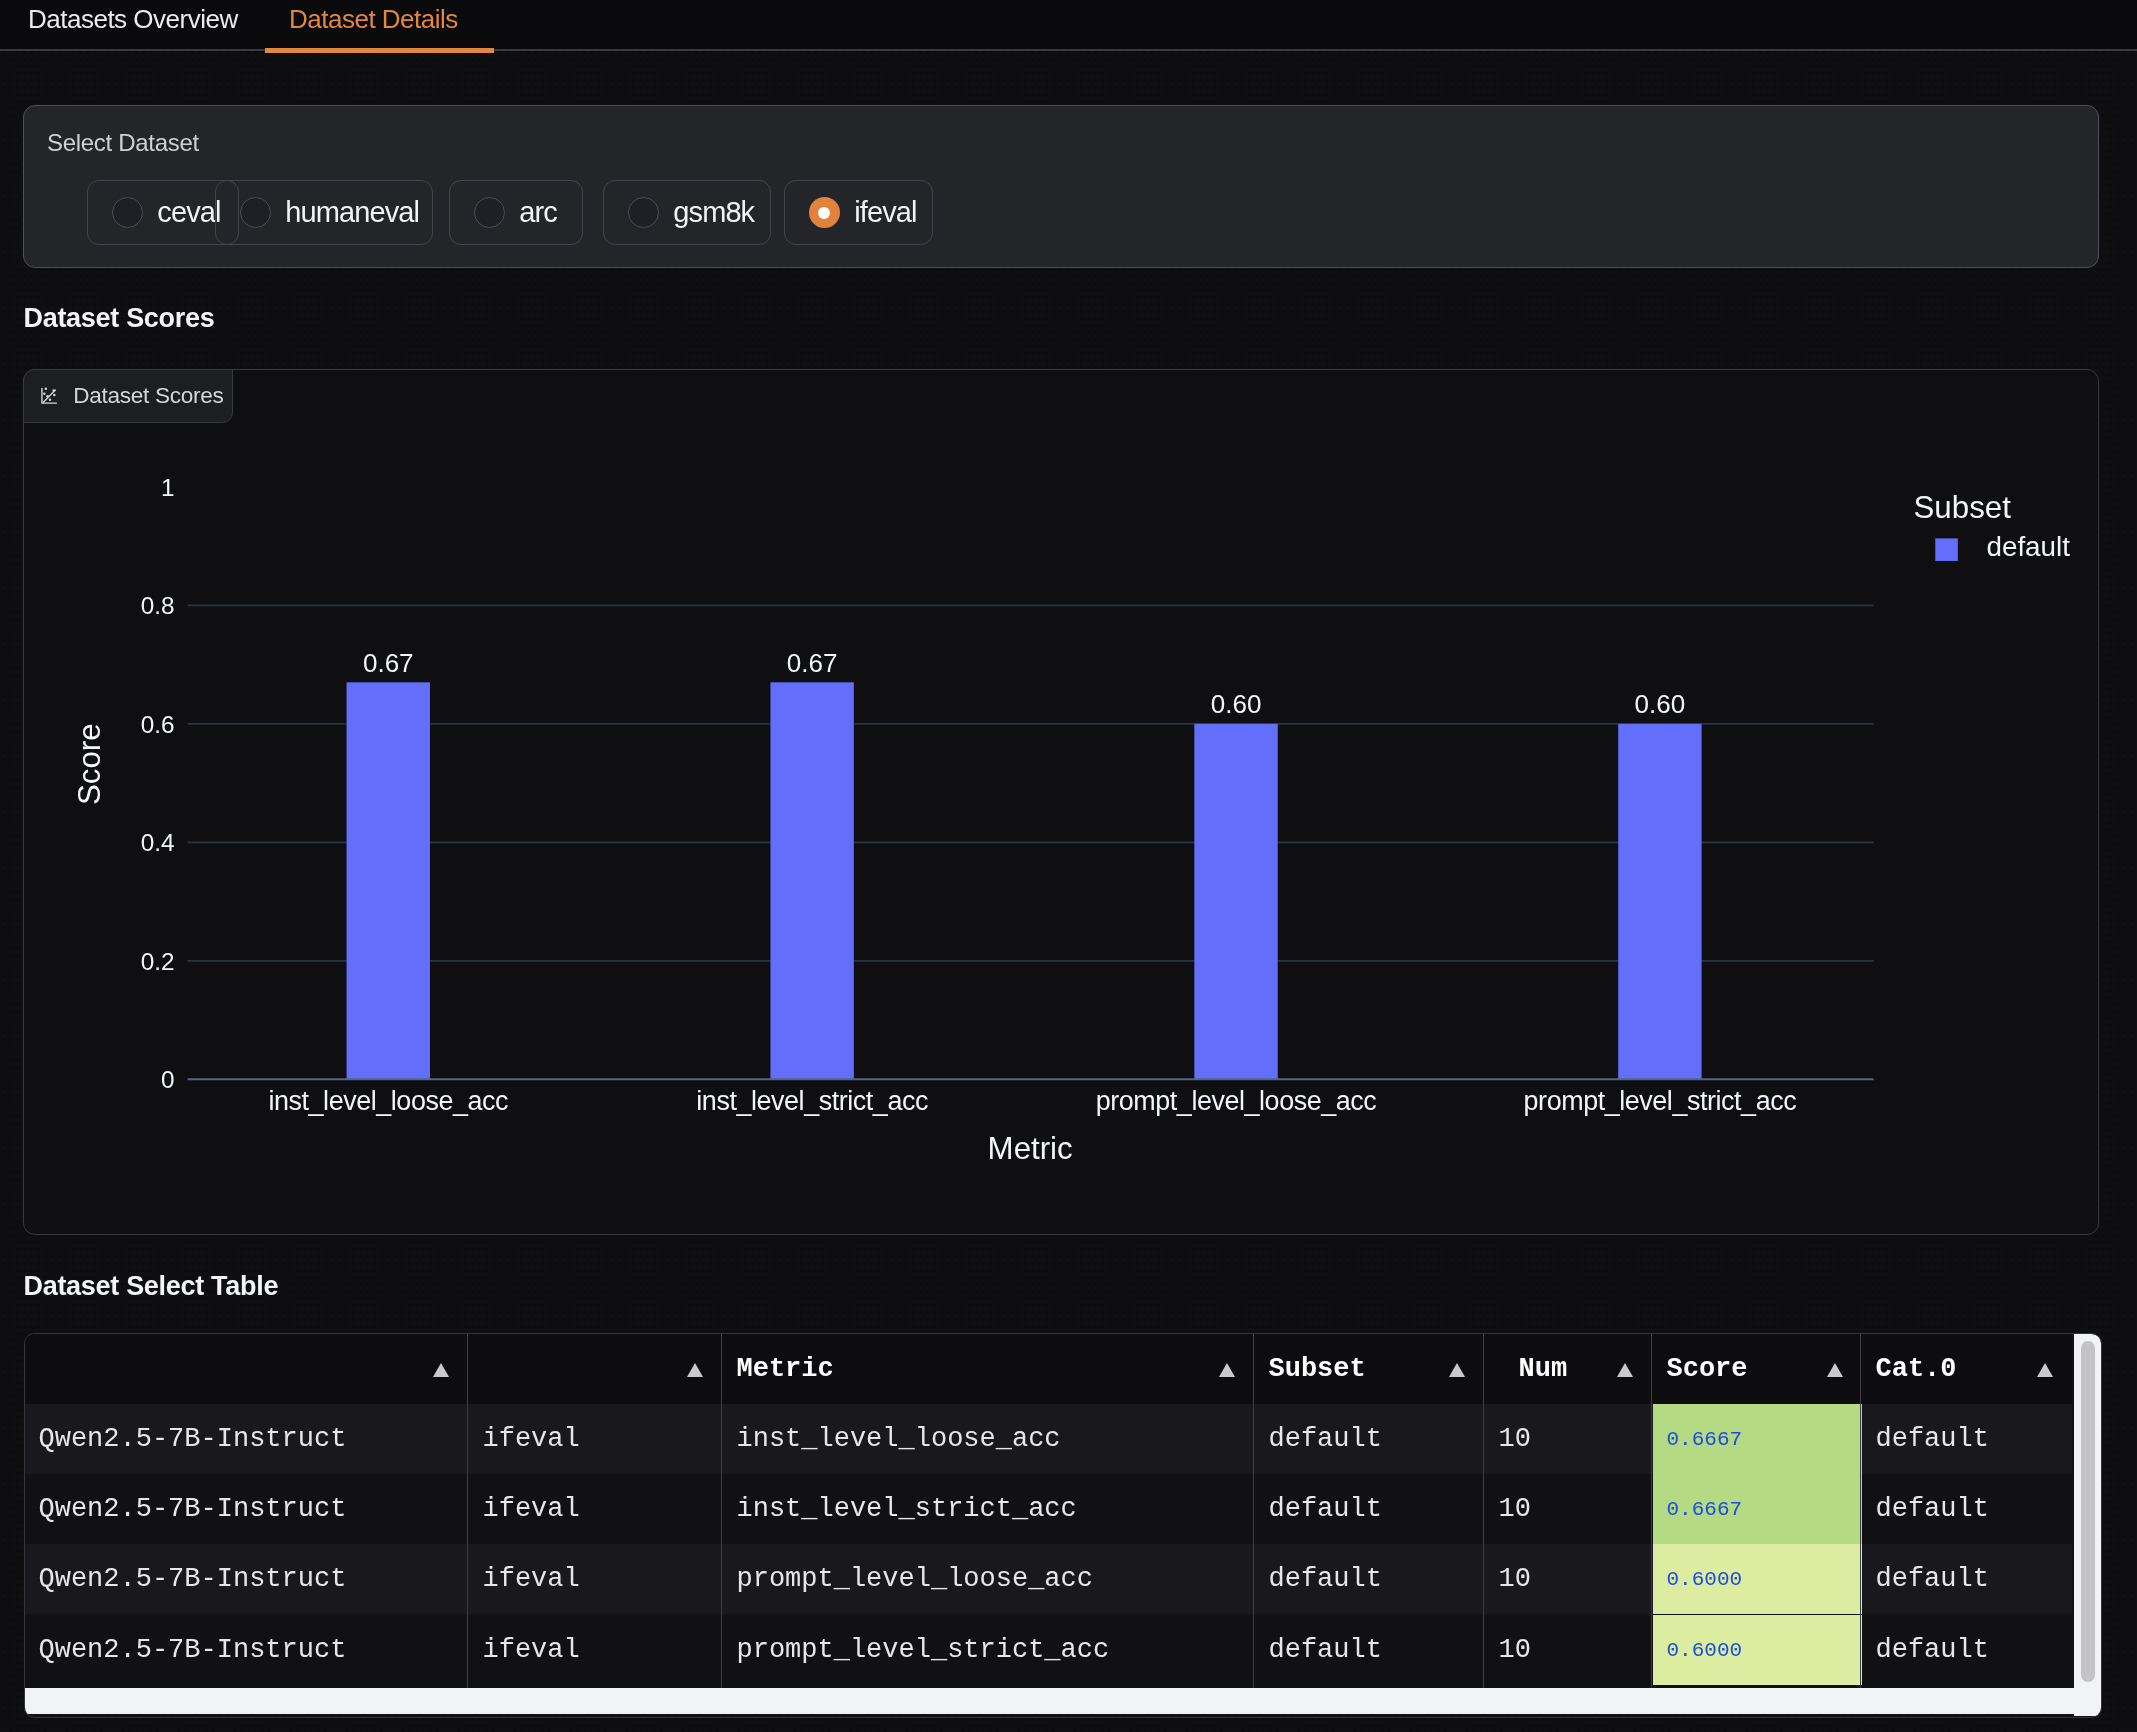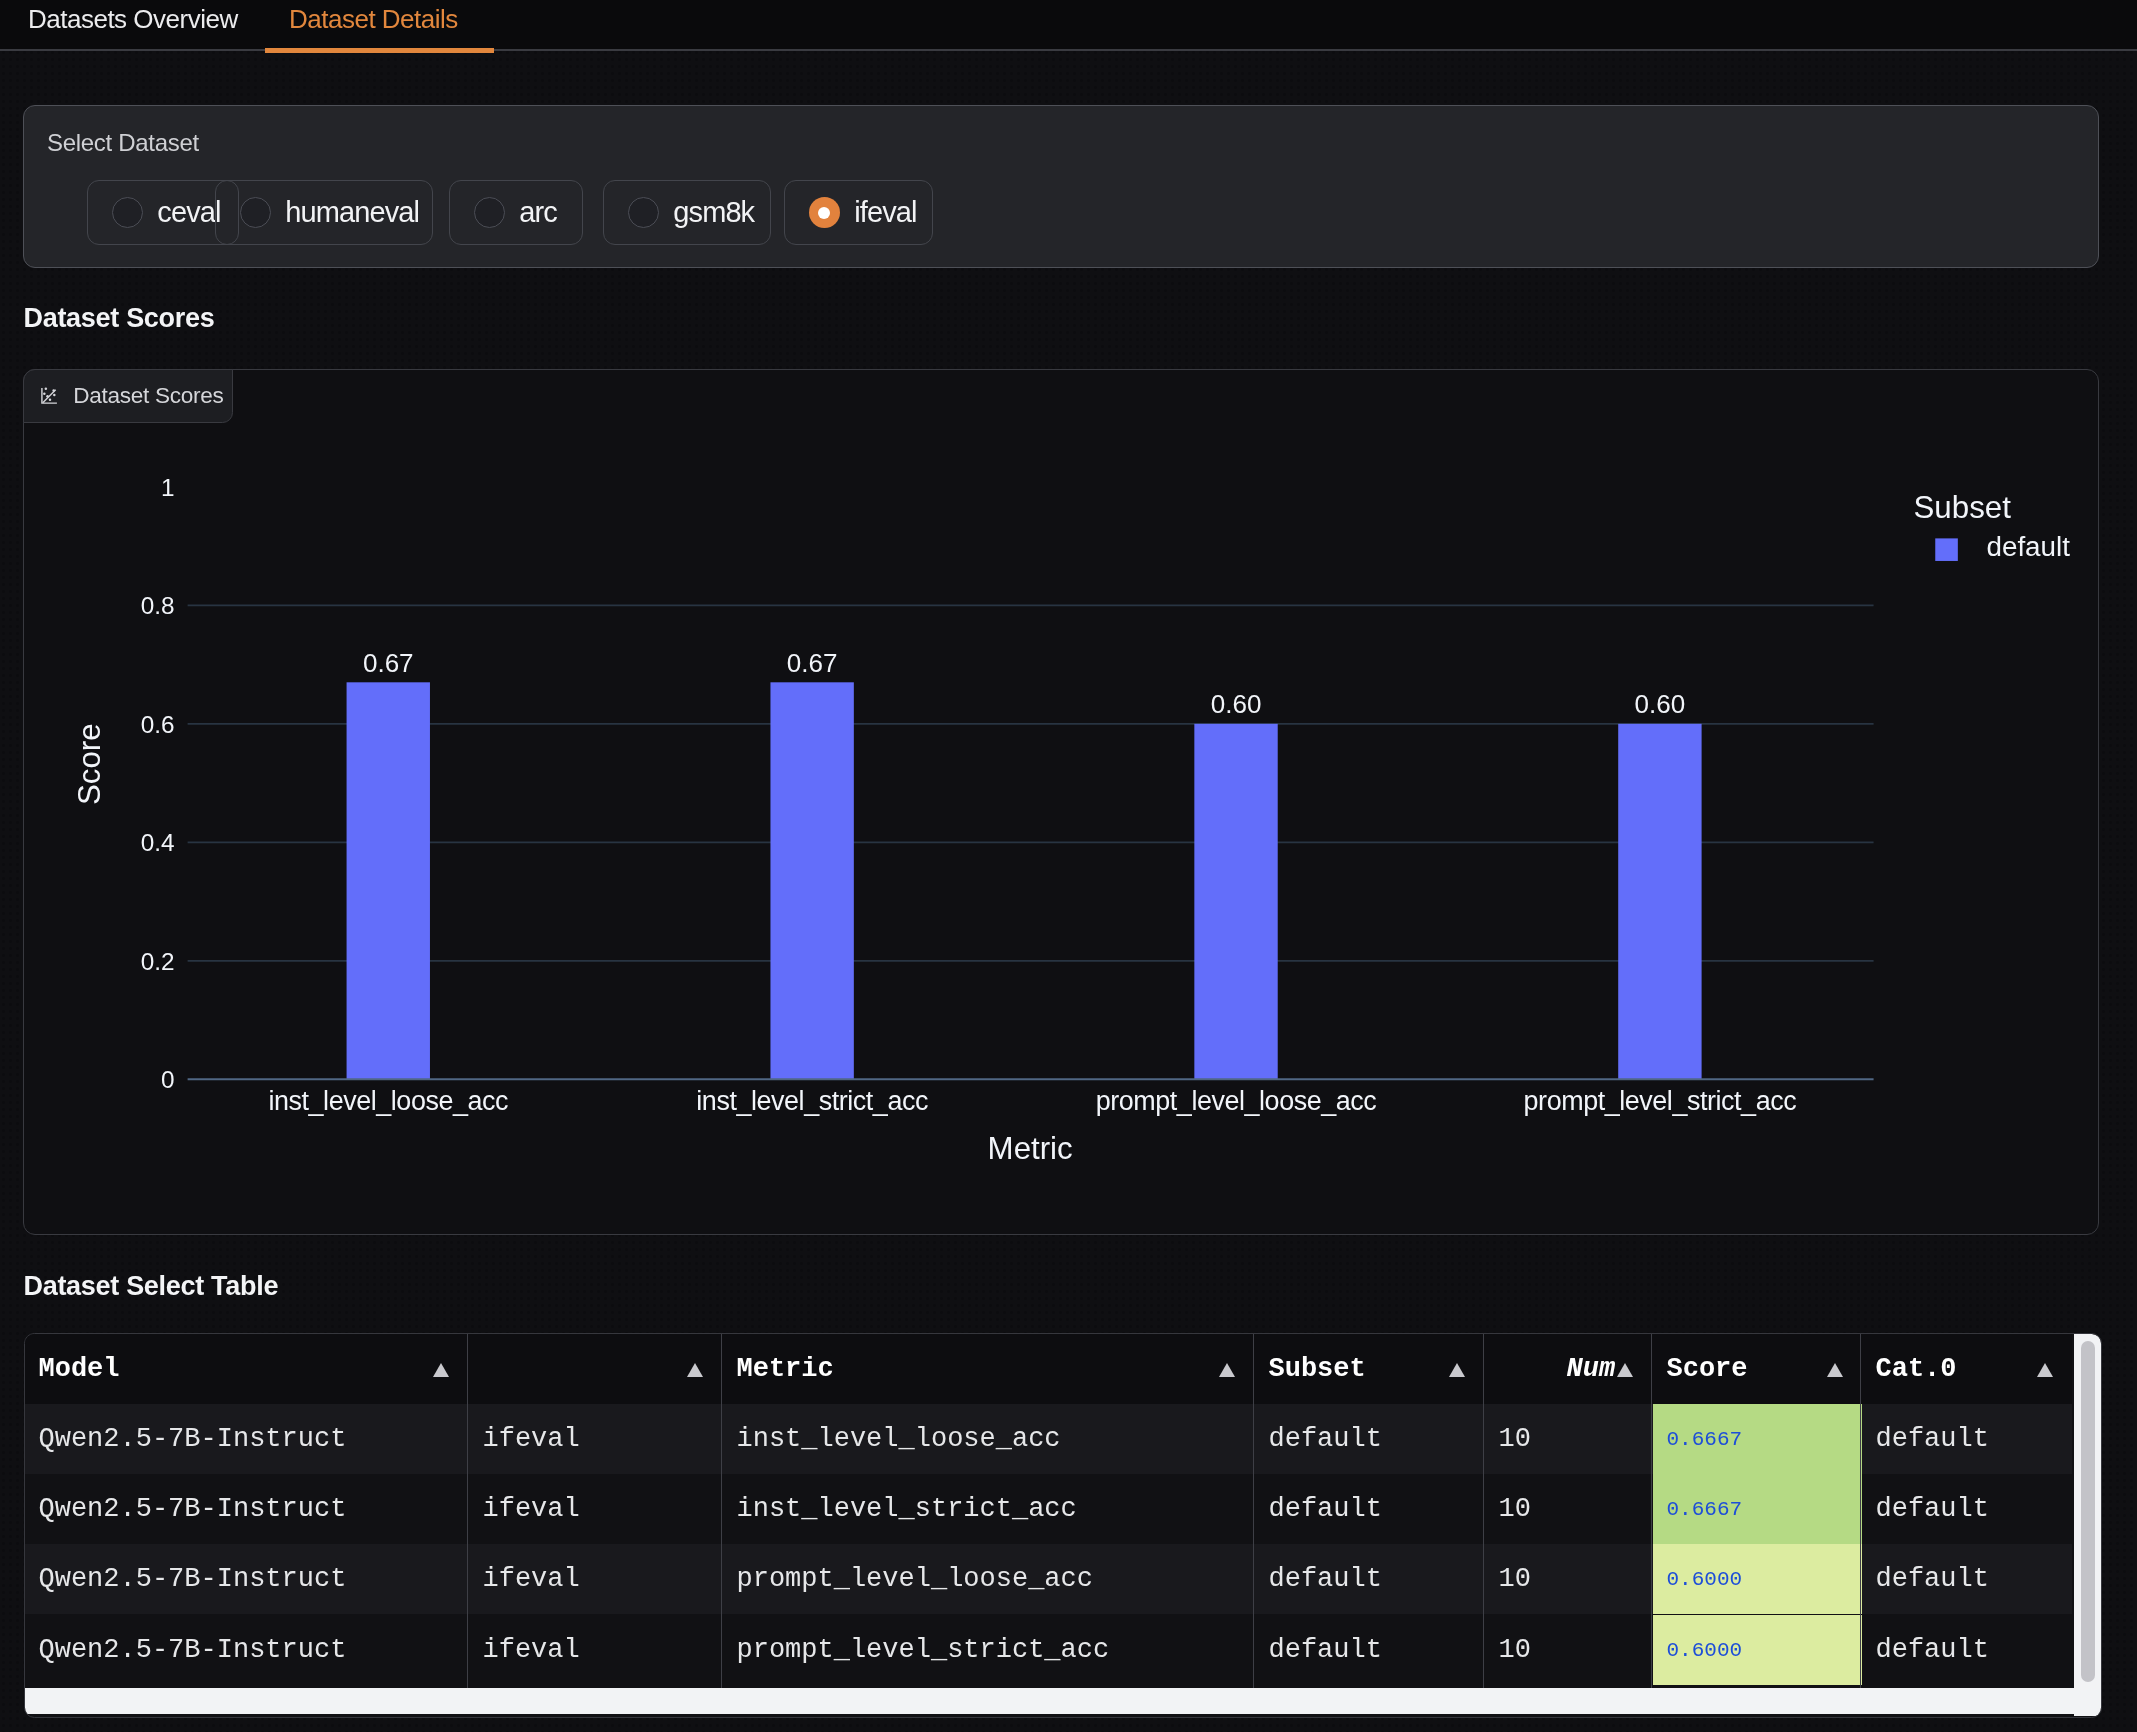--- a/index.html
+++ b/index.html
@@ -162,24 +162,23 @@
     <div class="row odd" style="top:70px;"></div>
     <div class="row even" style="top:140px;"></div>
     <div class="row odd" style="top:210px;"></div>
     <div class="row even" style="top:281px;"></div>
 
     <div class="scorecell" style="top:70px;  background:#b5da84;">0.6667</div>
     <div class="scorecell" style="top:140px; background:#b5da84;">0.6667</div>
     <div class="scorecell" style="top:210px; background:#dcecA0;">0.6000</div>
     <div class="scorecell" style="top:281px; background:#dcecA0;">0.6000</div>
 
-    <div class="th" style="left:0px;    width:444px;">Model</div>
     <div class="th" style="left:698px;  width:532px;">Metric</div>
     <div class="th" style="left:1230px; width:230px;">Subset</div>
-    <div class="th" style="left:1528px; width:168px;font-style:italic;">Num</div>
+    <div class="th" style="left:1480px; width:168px;">Num</div>
     <div class="th" style="left:1628px; width:209px;">Score</div>
     <div class="th" style="left:1837px; width:210px;">Cat.0</div>
     <div class="tri" style="left:408px;"></div>
     <div class="tri" style="left:662px;"></div>
     <div class="tri" style="left:1194px;"></div>
     <div class="tri" style="left:1424px;"></div>
     <div class="tri" style="left:1592px;"></div>
     <div class="tri" style="left:1802px;"></div>
     <div class="tri" style="left:2012px;"></div>
 

